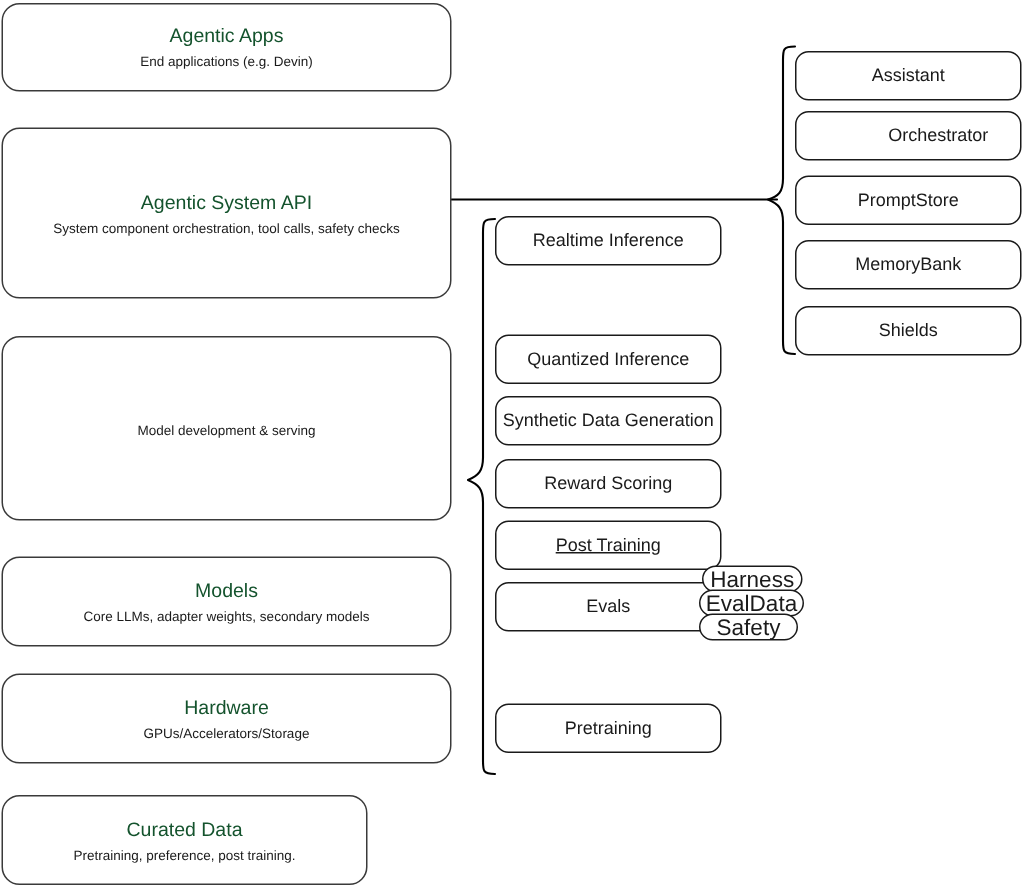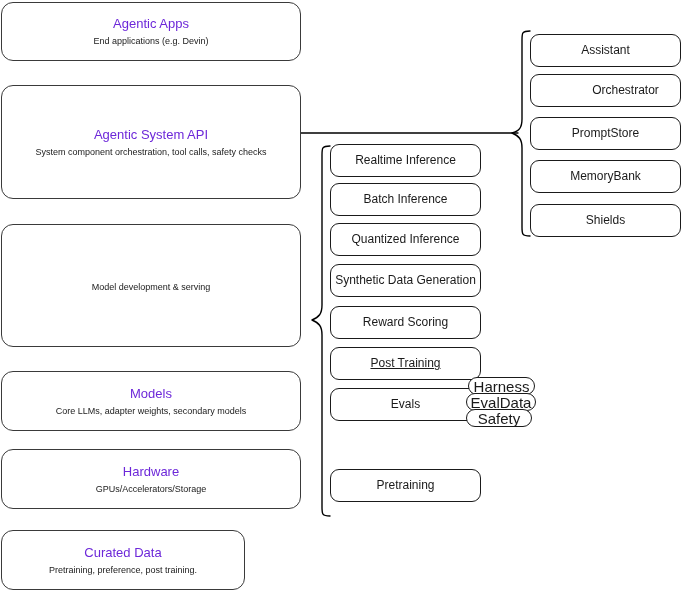--- a/index.html
+++ b/index.html
@@ -31,21 +31,21 @@
     display: flex;
     flex-direction: column;
     align-items: center;
     justify-content: center;
     text-align: center;
     padding: 4px 10px;
   }
   .layer-title {
     font-size: 13px;
     line-height: 17px;
-    color: #6d28d9;
+    color: #14532d;
   }
   .layer-sub {
     font-size: 9px;
     line-height: 13px;
     color: #1a1a1a;
     margin-top: 3px;
   }
   
   .pill {
     position: absolute;
@@ -160,21 +160,20 @@
     <div class="layer-title">Hardware</div>
     <div class="layer-sub">GPUs/Accelerators/Storage</div>
   </div>
 
   <div class="layer-box" style="left:1px; top:530px; width:244px; height:60px;">
     <div class="layer-title">Curated Data</div>
     <div class="layer-sub">Pretraining, preference, post training.</div>
   </div>
 
   <div class="pill" style="top:144px;">Realtime Inference</div>
-  <div class="pill" style="top:183px;">Batch Inference</div>
   <div class="pill" style="top:223px;">Quantized Inference</div>
   <div class="pill" style="top:264px;">Synthetic Data Generation</div>
   <div class="pill" style="top:306px;">Reward Scoring</div>
   <div class="pill" style="top:347px;text-decoration:underline;">Post Training</div>
   <div class="pill" style="top:388px;">Evals</div>
   <div class="pill" style="top:469px;">Pretraining</div>
 
   <div class="badge" style="left:468px; top:377px; width:67px;">Harness</div>
   <div class="badge" style="left:466px; top:393px; width:70px;">EvalData</div>
   <div class="badge" style="left:466px; top:409px; width:66px;">Safety</div>

